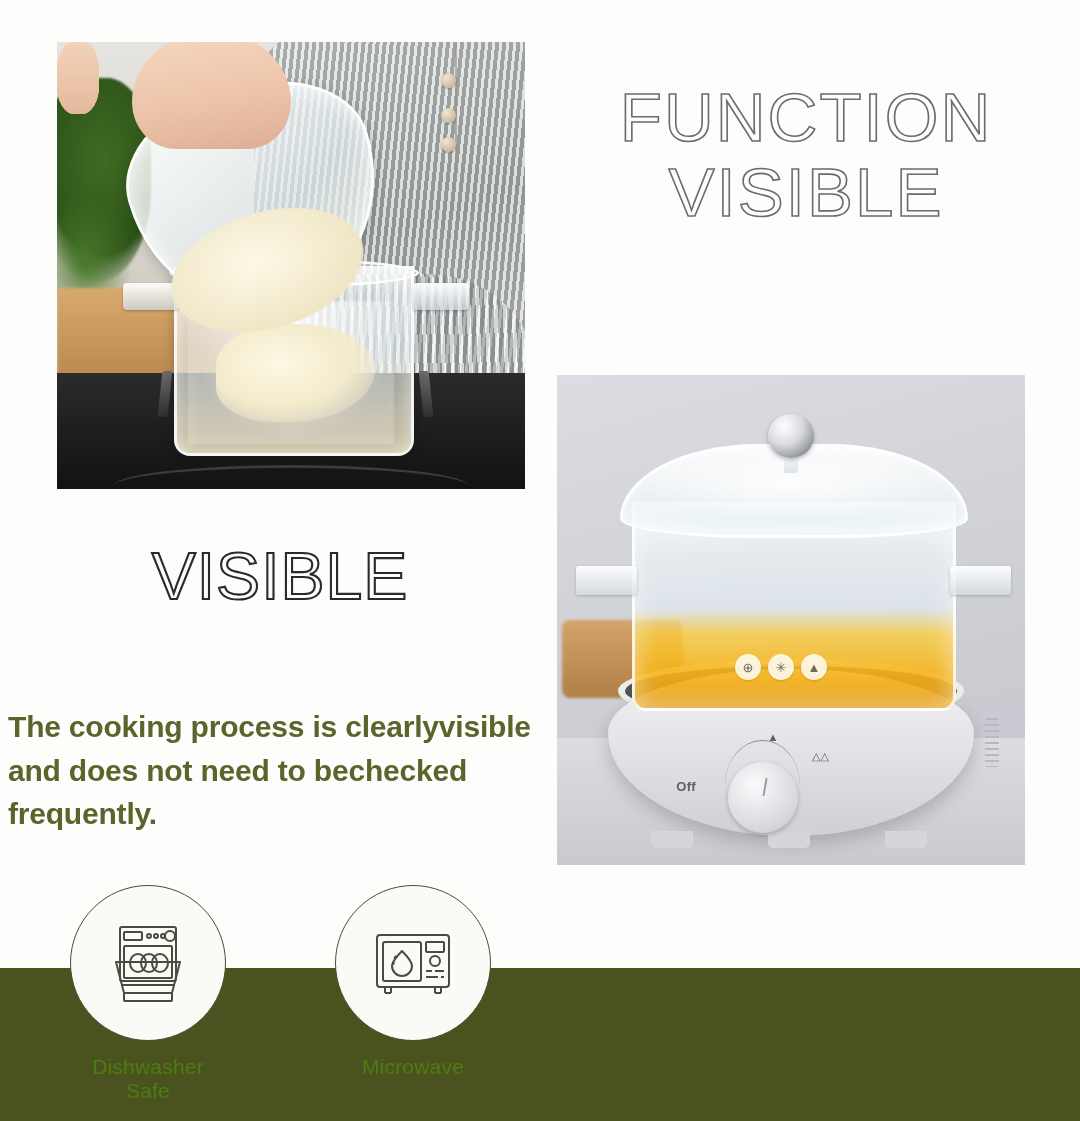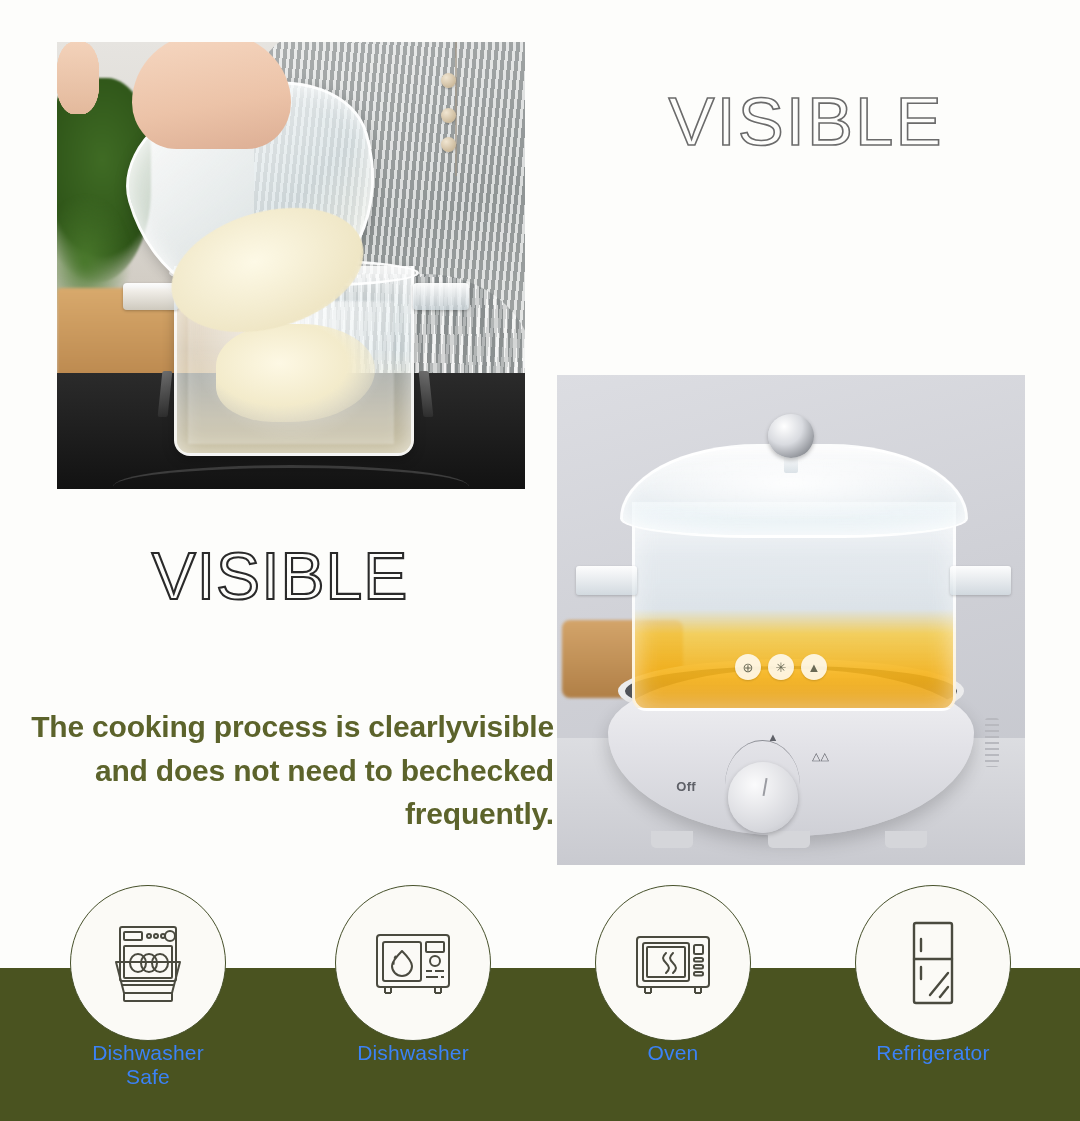--- a/index.html
+++ b/index.html
@@ -119,21 +119,21 @@
   .cv-head{position:absolute;left:10px;top:522px;width:540px;text-align:center;}
   .cv-head div{
     font-size:66px;line-height:1.05;font-weight:400;letter-spacing:1px;
     color:transparent;
     -webkit-text-stroke:2.1px #2a2a2a;
     font-family:"Liberation Sans", sans-serif;
   }
   .cv-head .l2{margin-top:20px;}
 
   
-  .cv-body{position:absolute;left:8px;top:705px;width:546px;text-align:right;
+  .cv-body{position:absolute;left:8px;top:705px;width:546px;text-align:left;
     font-size:30px;line-height:1.45;font-weight:bold;color:#5c632b;
     letter-spacing:-.2px;}
 
   
   .photo2{position:absolute;left:557px;top:375px;width:468px;height:490px;
     overflow:hidden;background:#d3d4d9;}
   .p2-bg{position:absolute;inset:0;
     background:linear-gradient(165deg,#dcdde2 0%,#cfd0d6 50%,#c3c5cc 100%);}
   .p2-counter{position:absolute;left:0;bottom:0;width:100%;height:26%;
     background:linear-gradient(180deg,#dcdde1 0%,#c9cad0 100%);}
@@ -210,21 +210,21 @@
     background:#4a5320;}
 
   
   .features{position:absolute;left:0;top:885px;width:1080px;height:236px;}
   .feature{position:absolute;width:160px;text-align:center;}
   .feature .circle{
     width:156px;height:156px;border-radius:50%;
     background:#fbfaf6;border:1.6px solid #46502a;
     display:flex;align-items:center;justify-content:center;
     box-sizing:border-box;margin:0 auto;}
-  .feature .label{font-size:21px;color:#3b82f6;letter-spacing:.2px;}
+  .feature .label{margin-top:14px;font-size:21px;color:#4d7c0f;letter-spacing:.2px;}
   .f1{left:68px;top:0;}
   .f2{left:333px;top:0;}
   .f3{left:593px;top:0;}
   .f4{left:853px;top:0;}
 </style>
 </head>
 <body>
 
 <div class="stage">
 
@@ -255,20 +255,21 @@
     <div class="p1-bowl"></div>
     <div class="p1-bowl-food"></div>
     <div class="p1-hand"></div>
     <div class="p1-finger"></div>
     <div class="p1-finger"></div>
     <div class="p1-finger"></div>
     <div class="p1-finger"></div>
   </div>
 
   <div class="fn-head">
+    <div class="l1">FUNCTION</div>
     <div class="l2">VISIBLE</div>
   </div>
 
   <div class="cv-head">
     <div class="l2">VISIBLE</div>
   </div>
 
   <div class="cv-body">The cooking process is clearlyvisible and does not need to bechecked frequently.</div>
 
   <div class="photo2">
@@ -338,54 +339,19 @@
             <path d="M37 36 c7 7 10 11 10 15 a10 10 0 0 1 -20 0 c0-4 3-8 10-15 Z"></path>
             <path d="M31 41 a11 11 0 0 0 -2 10" stroke-dasharray="3 3"></path>
             <rect x="61" y="27" width="18" height="10" rx="1"></rect>
             <circle cx="70" cy="46" r="5"></circle>
             <path d="M61 56 h6 M70 56 h9 M61 62 h12 M76 62 h3"></path>
             <path d="M20 72 v6 M20 78 h6 M26 78 v-6"></path>
             <path d="M70 72 v6 M70 78 h6 M76 78 v-6"></path>
           </g>
         </svg>
       </div>
-      <div class="label">Dishwasher</div>
+      <div class="label">Microwave</div>
     </div>
 
-    <div class="feature f3">
-      <div class="circle">
-        <svg width="96" height="96" viewBox="0 0 96 96">
-          <g fill="none" stroke="#4a4a3f" stroke-width="2" stroke-linejoin="round">
-            <rect x="12" y="22" width="72" height="50" rx="3"></rect>
-            <rect x="18" y="28" width="46" height="38" rx="2"></rect>
-            <rect x="22" y="32" width="38" height="30" rx="1"></rect>
-            <path d="M41 38 c-4 4 -4 6 0 10 c4 4 4 6 0 10" stroke-linecap="round"></path>
-            <path d="M48 38 c-4 4 -4 6 0 10 c4 4 4 6 0 10" stroke-linecap="round"></path>
-            <rect x="69" y="30" width="9" height="9" rx="1.5"></rect>
-            <rect x="69" y="43" width="9" height="3.5" rx="1.5"></rect>
-            <rect x="69" y="50" width="9" height="3.5" rx="1.5"></rect>
-            <rect x="69" y="57" width="9" height="3.5" rx="1.5"></rect>
-            <path d="M20 72 v6 M20 78 h6 M26 78 v-6"></path>
-            <path d="M70 72 v6 M70 78 h6 M76 78 v-6"></path>
-          </g>
-        </svg>
-      </div>
-      <div class="label">Oven</div>
-    </div>
-
-    <div class="feature f4">
-      <div class="circle">
-        <svg width="96" height="96" viewBox="0 0 96 96">
-          <g fill="none" stroke="#4a4a3f" stroke-width="2.4" stroke-linejoin="round" stroke-linecap="round">
-            <rect x="29" y="8" width="38" height="80" rx="2"></rect>
-            <path d="M29 44 H67"></path>
-            <path d="M36 24 v12"></path>
-            <path d="M36 52 v12"></path>
-            <path d="M45 80 L63 58"></path>
-            <path d="M55 82 L63 72"></path>
-          </g>
-        </svg>
-      </div>
-      <div class="label">Refrigerator</div>
-    </div>
+
 
   </div>
 </div>
 
 </body></html>

